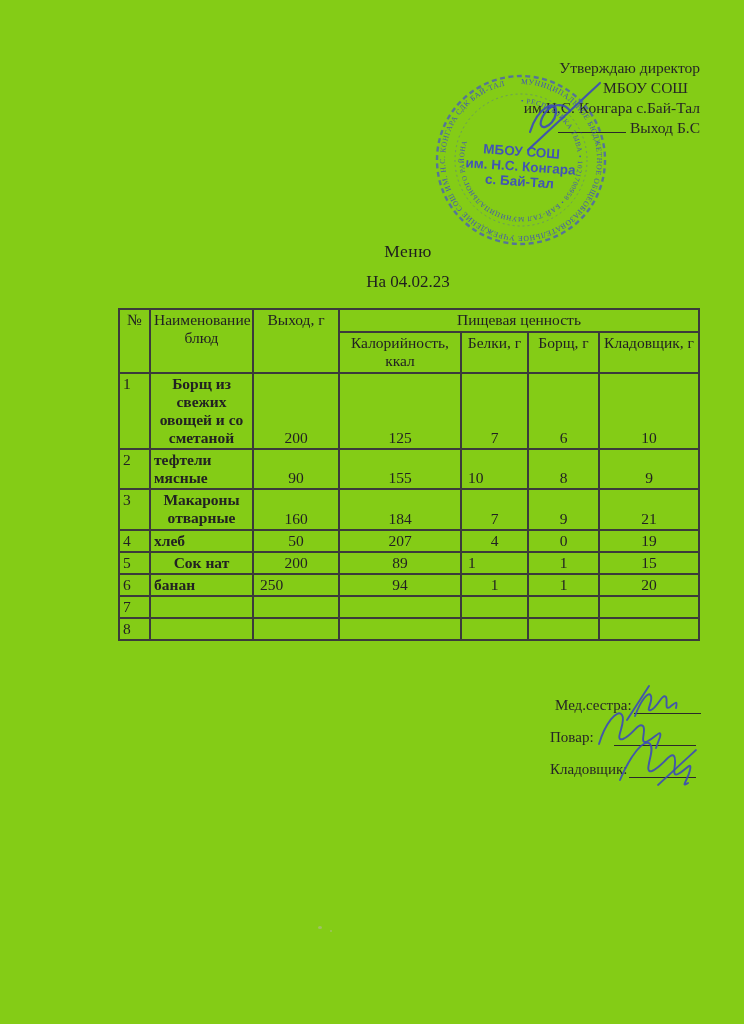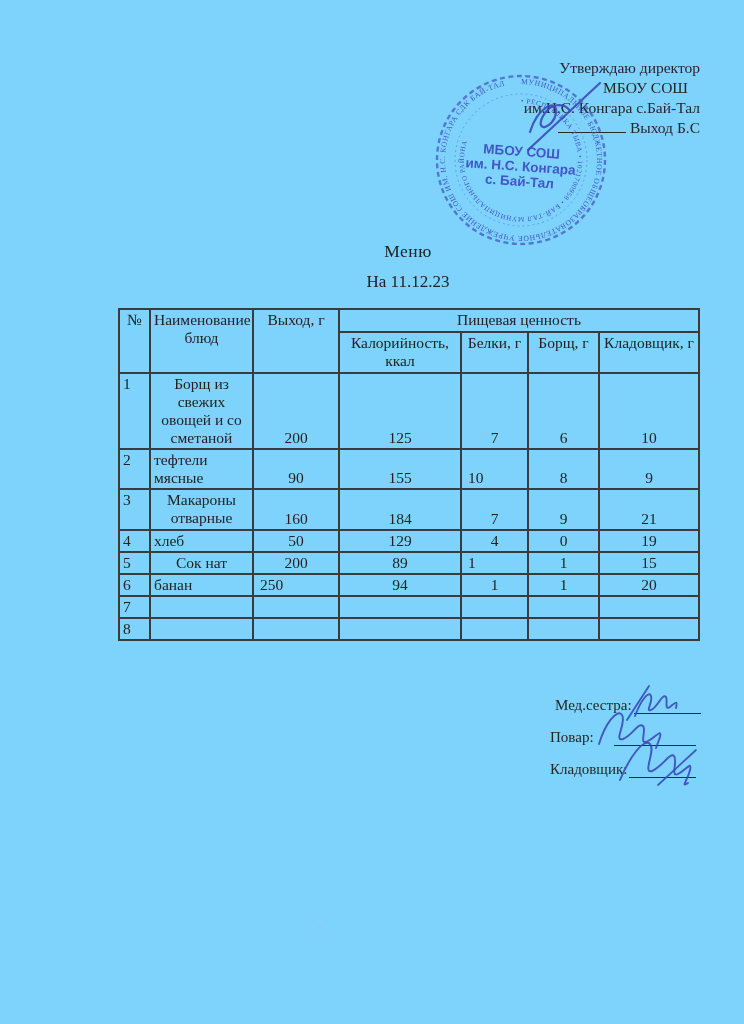--- a/index.html
+++ b/index.html
@@ -1,21 +1,21 @@
 <!DOCTYPE html>
 <html><head>
 <meta charset="utf-8">
 <style>
   html,body{margin:0;padding:0;}
   body{background:#e8e8e8;}
   .page{
     position:relative;
     width:744px;height:1024px;
     margin:0 auto;
-    background:#7dd3fc;
+    background:#84cc16;
     font-family:"Liberation Serif", serif;
     color:#1f1f1f;
     overflow:hidden;
   }
 
   
   .approval{
     position:absolute; top:58px; right:44px;
     text-align:right;
     font-size:15.5px; line-height:20px;
@@ -54,21 +54,21 @@
   table.menu th, table.menu td{
     border:2px solid #3b3b3b;
     padding:1px 3px;
     overflow:hidden;
   }
   table.menu th{font-weight:normal; text-align:center; vertical-align:top;}
   tr.h1{height:23px;} tr.h2{height:41px;}
   tr.rh74{height:74px;} tr.rh40{height:40px;} tr.rh41{height:41px;}
   tr.rh20{height:20px;} tr.rh21{height:21px;} tr.rh22{height:22px;}
   td.no{vertical-align:top; text-align:left; padding-left:6px;}
-  td.name{vertical-align:top; text-align:left; white-space:pre-line; padding-left:4px;}
+  td.name{vertical-align:top; text-align:left; white-space:pre-line; padding-left:4px;font-weight:bold;}
   td.name.center{text-align:center;}
   td.val{vertical-align:bottom; text-align:center; padding-bottom:1px;}
   td.val.left{text-align:left; padding-left:6px;}
 
   
   .sig-row{
     position:absolute;
     width:146px;
     display:flex; align-items:flex-end;
     font-size:15px; color:#262626;justify-content:space-between;
@@ -114,21 +114,21 @@
       <textPath href="#ringInner">• РЕСПУБЛИКА ТЫВА • 1021700958 • БАЙ-ТАЛ МУНИЦИПАЛЬНОГО РАЙОНА</textPath>
     </text>
     <g transform="rotate(4 100 100)">
       <text class="center-t" x="100" y="96">МБОУ СОШ</text>
       <text class="center-t" x="100" y="111">им. Н.С. Конгара</text>
       <text class="center-t" x="100" y="126">с. Бай-Тал</text>
     </g>
   </svg>
 
   <div class="title-wrap menu-title" style="position:absolute;top:241px;">Меню</div>
-  <div class="title-wrap menu-date" style="position:absolute;top:272px;">На 11.12.23</div>
+  <div class="title-wrap menu-date" style="position:absolute;top:272px;">На 04.02.23</div>
 
   <table class="menu">
     <colgroup>
       <col style="width:31px">
         <col style="width:103px">
         <col style="width:86px">
       <col style="width:122px">
         <col style="width:67px">
         <col style="width:71px">
         <col style="width:100px">
@@ -175,21 +175,21 @@
       <td class="val">160</td>
       <td class="val">184</td>
       <td class="val">7</td>
       <td class="val">9</td>
       <td class="val">21</td>
     </tr>
     <tr class="rh20">
       <td class="no">4</td>
       <td class="name">хлеб</td>
       <td class="val">50</td>
-      <td class="val">129</td>
+      <td class="val">207</td>
       <td class="val">4</td>
       <td class="val">0</td>
       <td class="val">19</td>
     </tr>
     <tr class="rh21">
       <td class="no">5</td>
       <td class="name center">Сок нат</td>
       <td class="val">200</td>
       <td class="val">89</td>
       <td class="val left">1</td>

